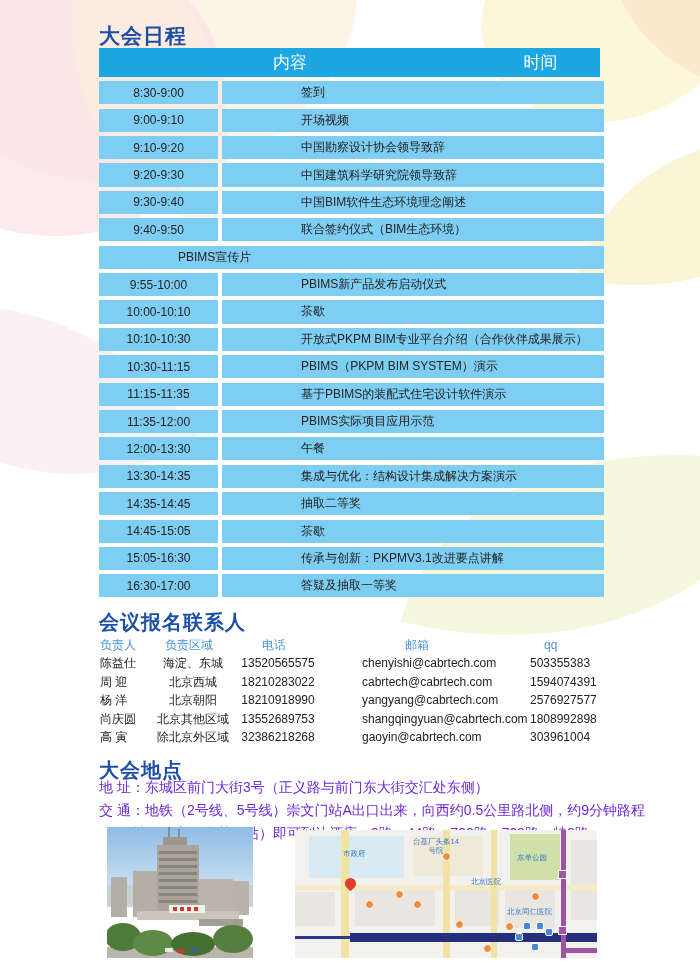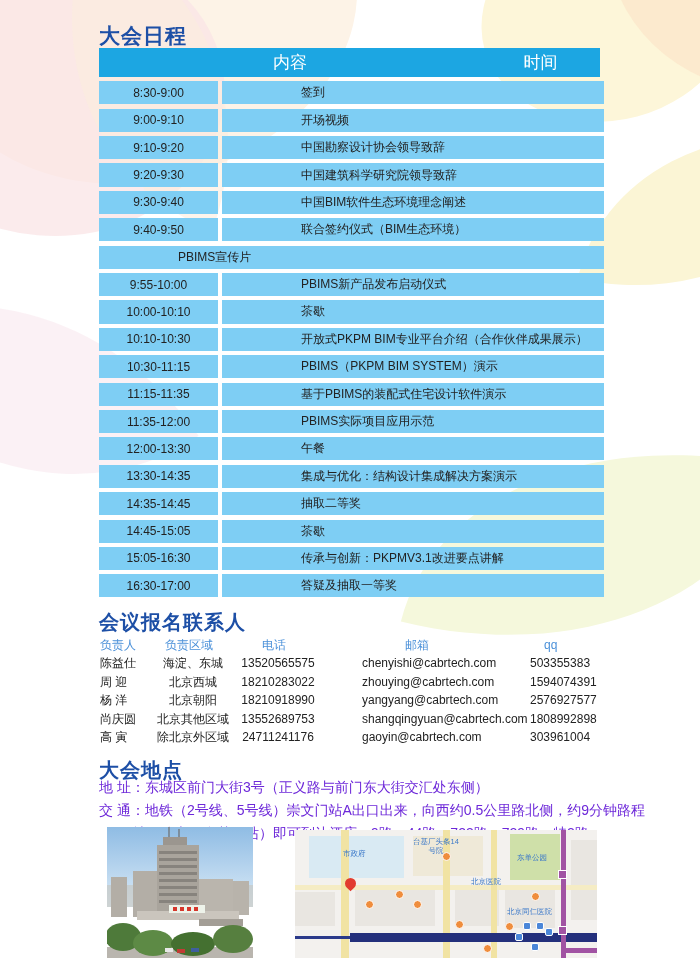--- a/index.html
+++ b/index.html
@@ -201,41 +201,41 @@
           <span class="c1">陈益仕</span>
           <span class="c2">海淀、东城</span>
           <span class="c3">13520565575</span>
           <span class="c4">chenyishi@cabrtech.com</span>
           <span class="c5">503355383</span>
         </div>
         <div class="crow">
           <span class="c1">周 迎</span>
           <span class="c2">北京西城</span>
           <span class="c3">18210283022</span>
-          <span class="c4">zhouying@cabrtech.com</span>
+          <span class="c4">cabrtech@cabrtech.com</span>
           <span class="c5">1594074391</span>
         </div>
         <div class="crow">
           <span class="c1">杨 洋</span>
           <span class="c2">北京朝阳</span>
           <span class="c3">18210918990</span>
           <span class="c4">yangyang@cabrtech.com</span>
           <span class="c5">2576927577</span>
         </div>
         <div class="crow">
           <span class="c1">尚庆圆</span>
           <span class="c2">北京其他区域</span>
           <span class="c3">13552689753</span>
           <span class="c4">shangqingyuan@cabrtech.com</span>
           <span class="c5">1808992898</span>
         </div>
         <div class="crow">
           <span class="c1">高 寅</span>
           <span class="c2">除北京外区域</span>
-          <span class="c3">24711241176</span>
+          <span class="c3">32386218268</span>
           <span class="c4">gaoyin@cabrtech.com</span>
           <span class="c5">303961004</span>
         </div>
       </div>
   </div>
 
   <div class="layer sec-title t-location">大会地点</div>
   <div class="layer loc-lines">
     <div class="loc-line">地 址：东城区前门大街3号（正义路与前门东大街交汇处东侧）</div>
     <div class="loc-line">交 通：地铁（2号线、5号线）崇文门站A出口出来，向西约0.5公里路北侧，约9分钟路程</div>

